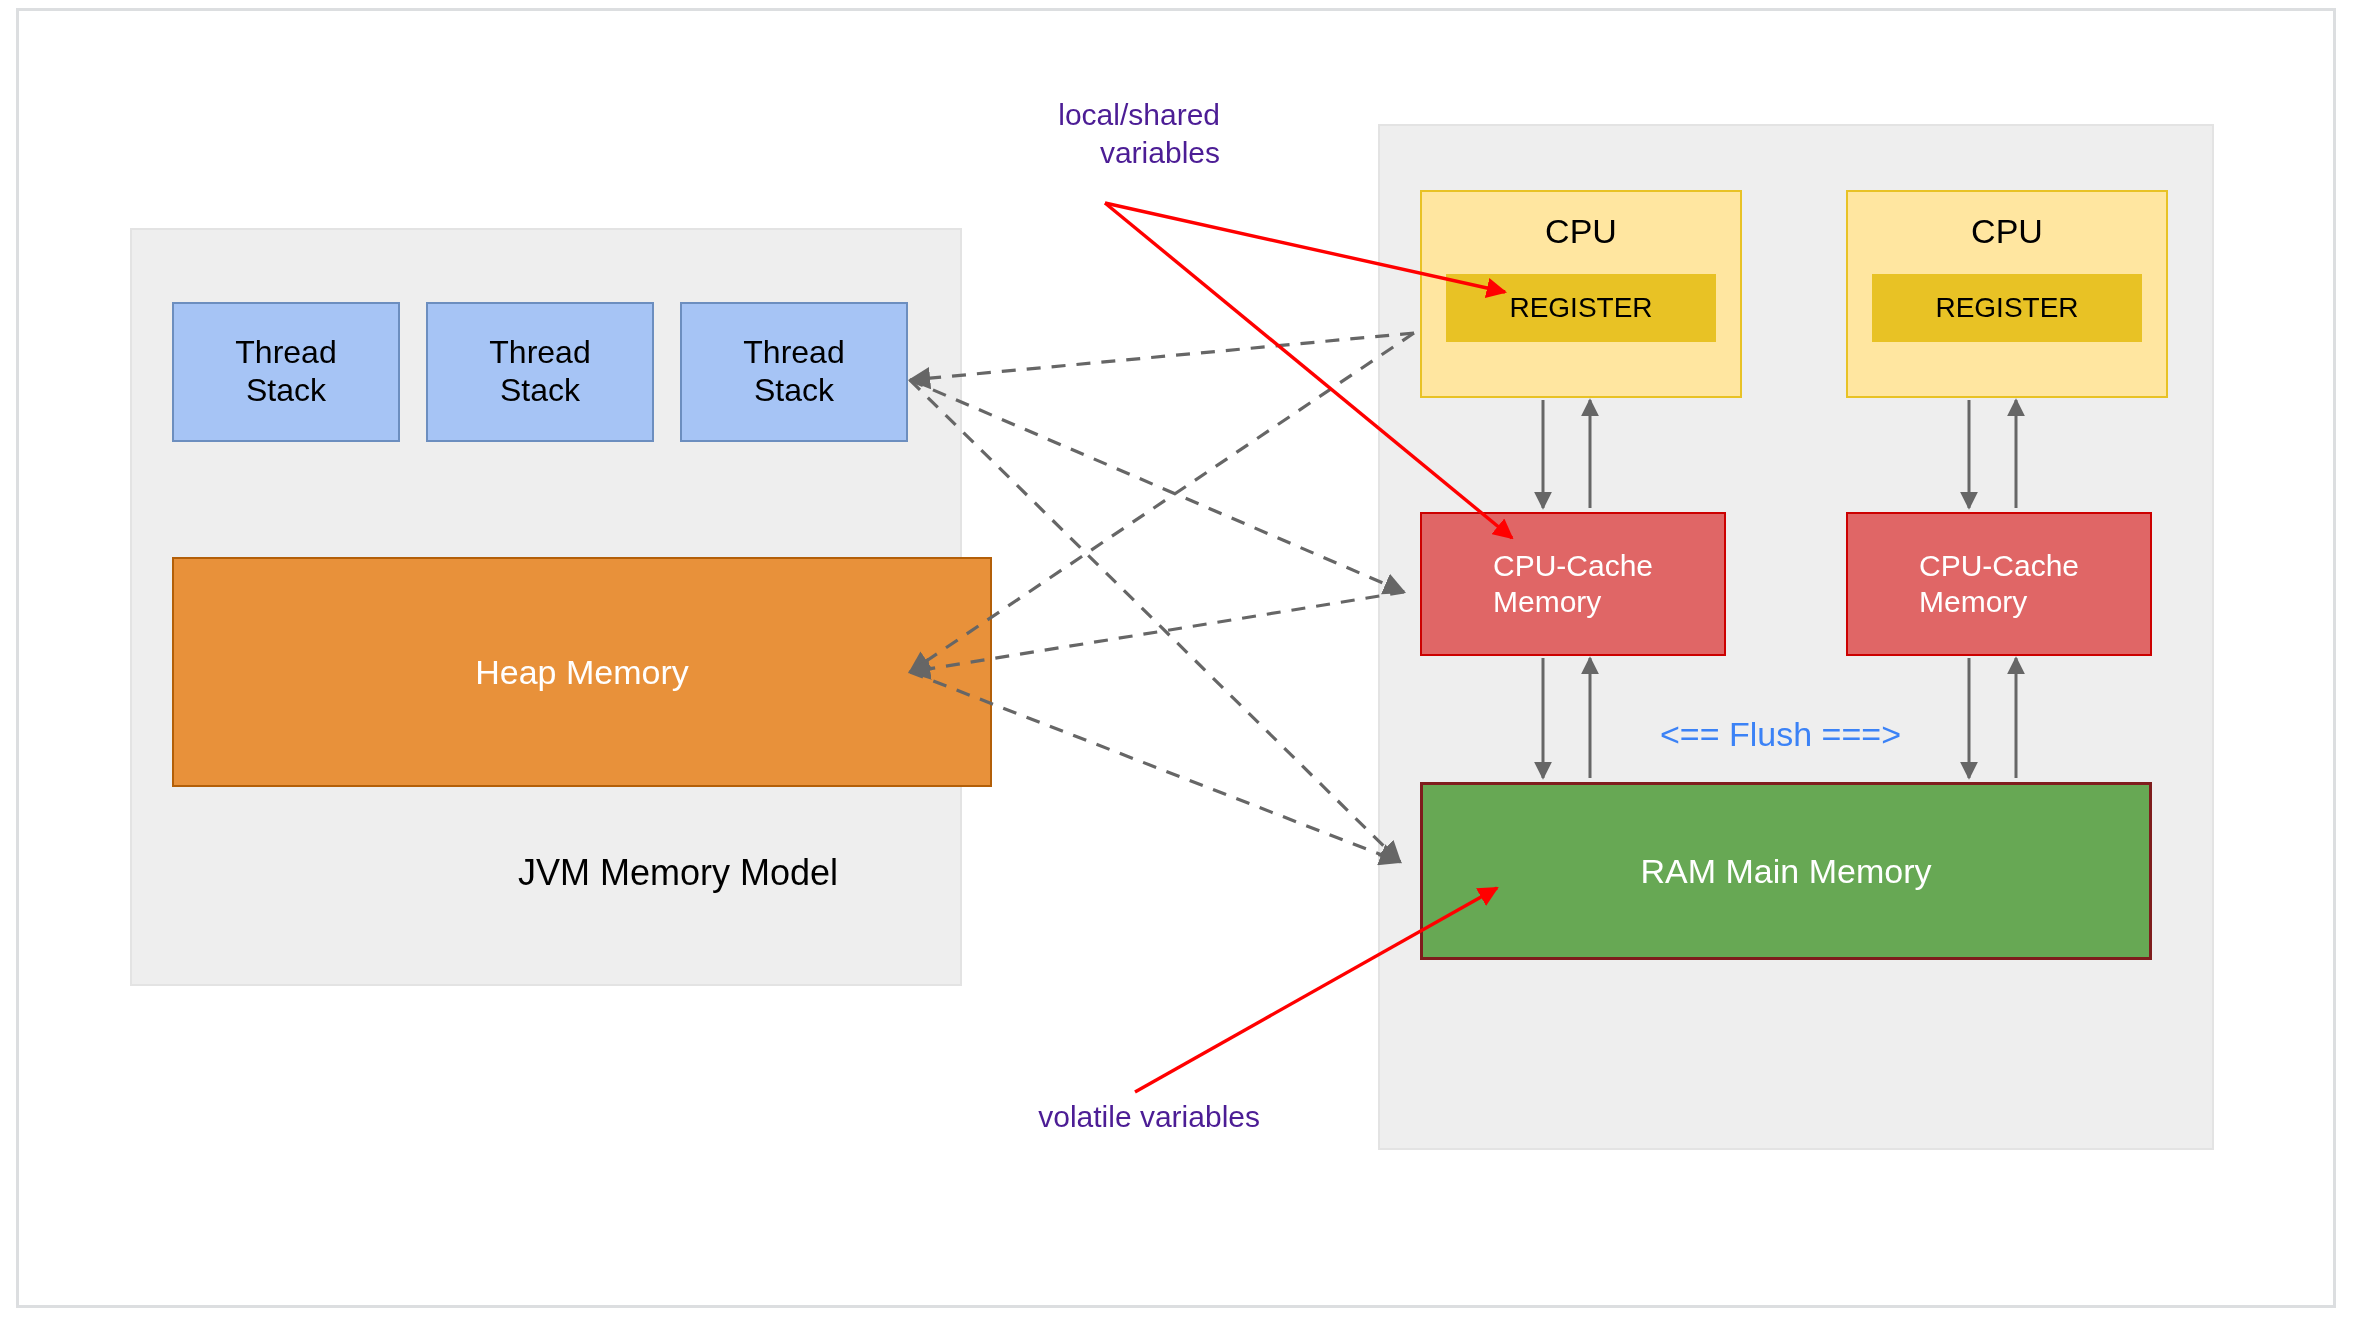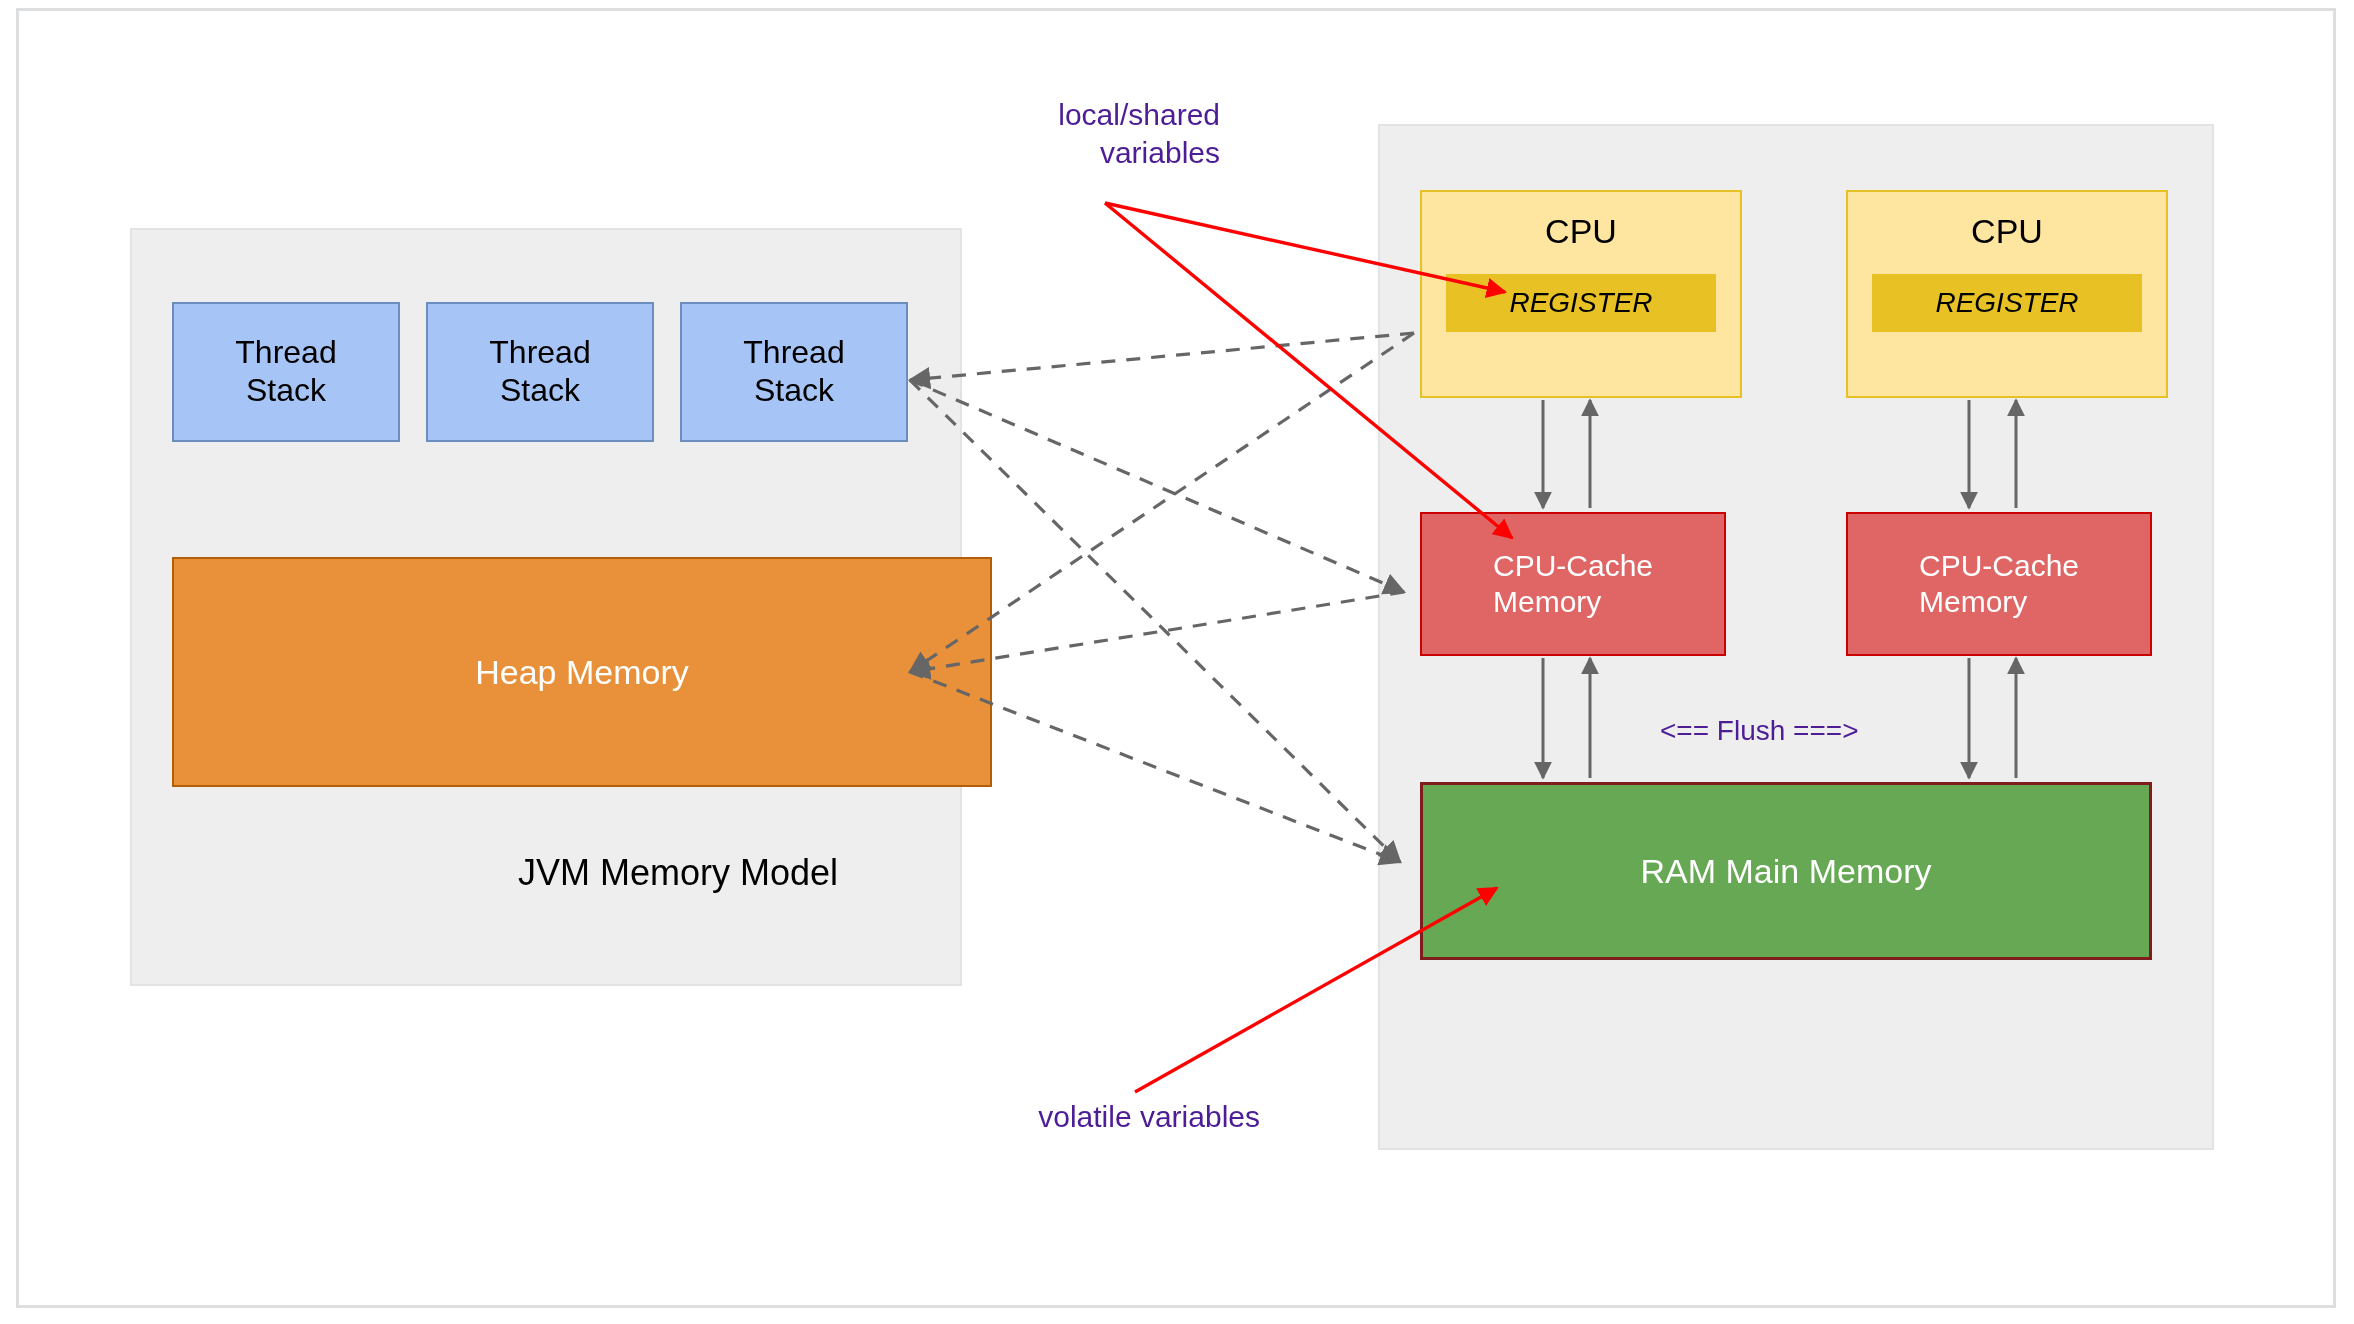--- a/index.html
+++ b/index.html
@@ -95,28 +95,27 @@
     top: 20px;
     text-align: center;
     font-size: 34px;
     color: #000000;
   }
   .register-box {
     position: absolute;
     left: 24px;
     right: 24px;
     top: 82px;
-    height: 58px;
+    height: 68px;
     background: #e8c225;
     display: flex;
     align-items: center;
     justify-content: center;
     font-size: 28px;
     color: #000000;
-    font-style: italic;
   }
 
   .cache-box {
     position: absolute;
     top: 512px;
     width: 306px;
     height: 144px;
     background: #e06666;
     border: 2px solid #cc0000;
     box-sizing: border-box;
@@ -154,22 +153,22 @@
     text-align: right;
     line-height: 1.25;
     white-space: pre-line;
   }
   #label-local-shared { left: 1000px; top: 96px; width: 220px; }
   #label-volatile { left: 1000px; top: 1098px; width: 260px; }
   #label-flush {
     position: absolute;
     left: 1660px;
     top: 715px;
-    color: #4c1d95;
-    font-size: 28px;
+    color: #3b82f6;
+    font-size: 34px;
     white-space: nowrap;
   }
 
   
   #edges {
     position: absolute;
     left: 0; top: 0;
     width: 2354px;
     height: 1324px;
     pointer-events: none;

